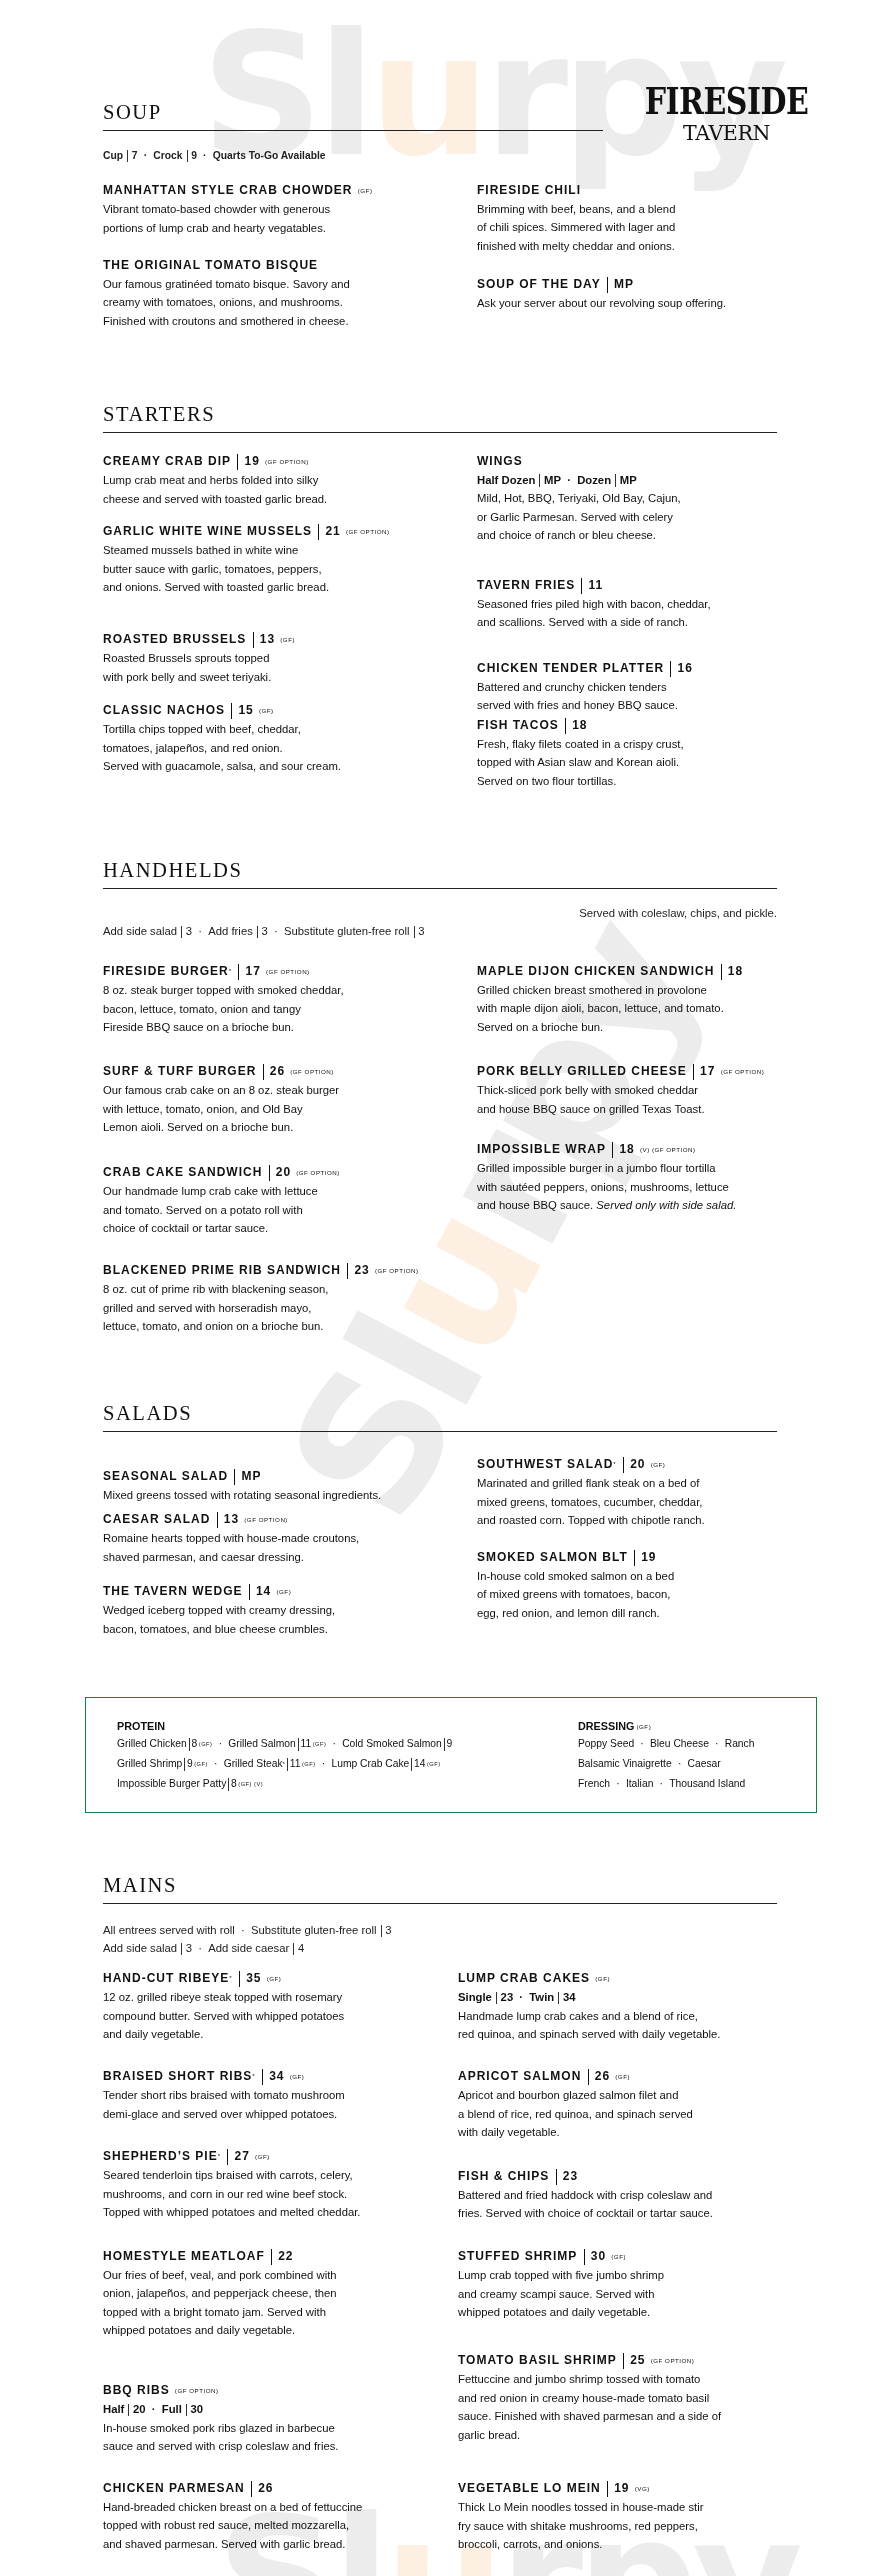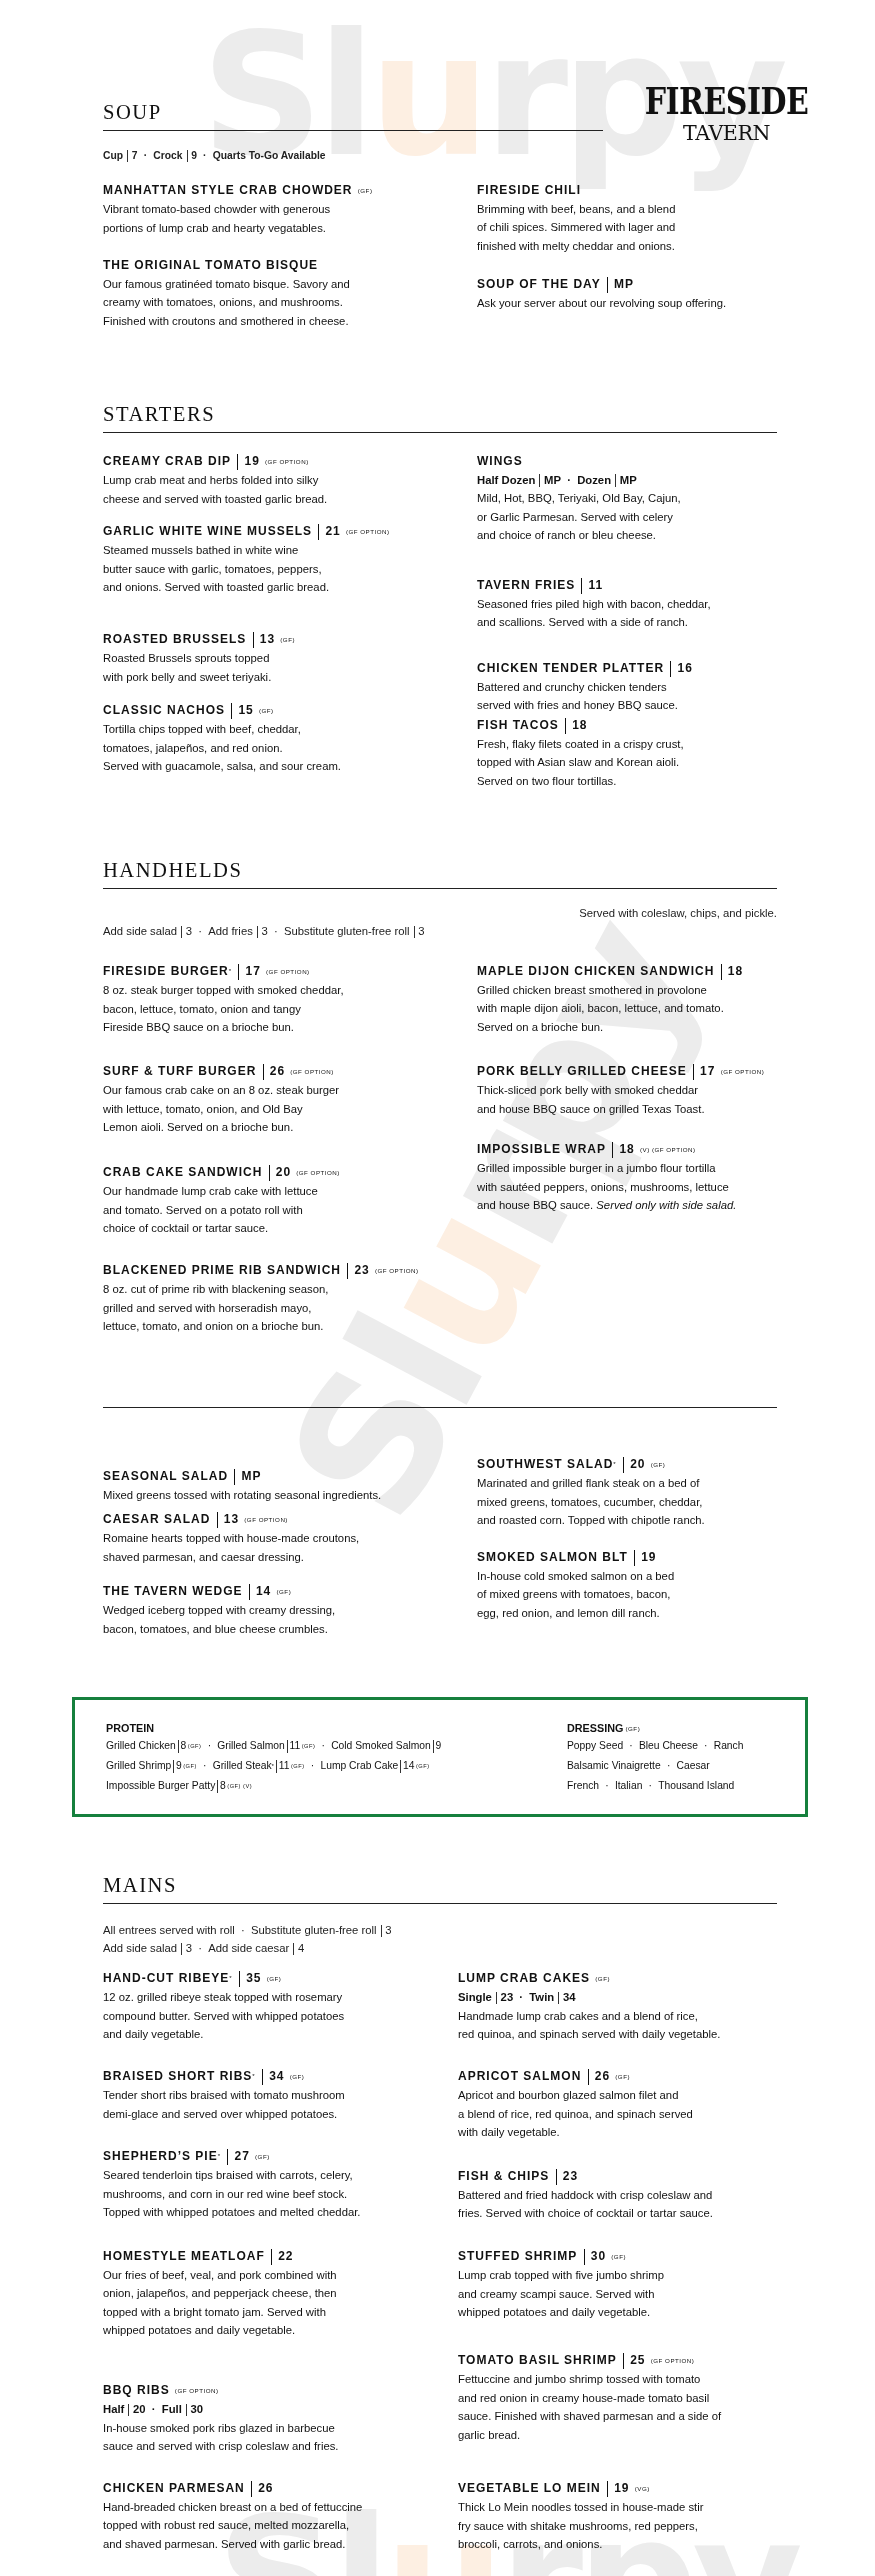--- a/index.html
+++ b/index.html
@@ -27,22 +27,22 @@
   .col-left { left: 0; }
   .col-right { left: 374px; width: 314px; }
   .item { position: absolute; left: 0; width: 100%; }
   .item-name { font-weight: bold; font-size: 12px; letter-spacing: 1px; line-height: 18.5px; white-space: nowrap; }
   .item-name .sep { display: inline-block; width: 1px; height: 15.5px; background: #111; vertical-align: middle; margin: 0 6.2px; }
   .tag { font-size: 6.2px; letter-spacing: 0.5px; font-weight: normal; margin-left: 5.2px; vertical-align: middle; }
   .star { font-size: 6.2px; vertical-align: top; font-weight: normal; }
   .item-desc { font-size: 11.3px; line-height: 18.5px; color: #111; }
   .item-desc i { }
   .item-sizes { font-weight: bold; font-size: 11.3px; line-height: 18.5px; }
-  .box { position: absolute; left: 72px; top: 1697px; width: 730px; height: 114px;
-         border: 3px solid #15803d; }
+  .box { position: absolute; left: 85px; top: 1697px; width: 730px; height: 114px;
+         border: 1px solid #15803d; }
   .box-head { font-weight: bold; font-size: 10.8px; line-height: 15.5px; }
   .box-line { font-size: 10.3px; line-height: 19.6px; white-space: nowrap; }
   .box-line .tag { font-size: 5.7px; margin-left: 1.5px; }
 </style>
 </head>
 <body>
 
 <div class="watermark" style="left:201px; top:10.3px; font-size:170px;">
   <span class="wm-gray">Sl</span><span class="wm-orange">u</span><span class="wm-gray">rpy</span>
 </div>
@@ -239,20 +239,21 @@
         <div class="item-desc">
             <div>Grilled impossible burger in a jumbo flour tortilla</div>
             <div>with sautéed peppers, onions, mushrooms, lettuce</div>
             <div><span>and house BBQ sauce.</span> <i>Served only with side salad.</i></div>
           </div>
       </div>
     </div>
   </div>
 
   <div class="section" style="top:1401px;">
+    <h2 class="section-title">SALADS</h2>
     <hr class="section-rule">
   </div>
   <div class="section" style="top:1455px;">
     <div class="col col-left">
       <div class="item" style="top:12px;">
         <div class="item-name"><span>SEASONAL SALAD</span><span class="sep"></span><span>MP</span></div>
         <div class="item-desc">
             <div>Mixed greens tossed with rotating seasonal ingredients.</div>
           </div>
       </div>

